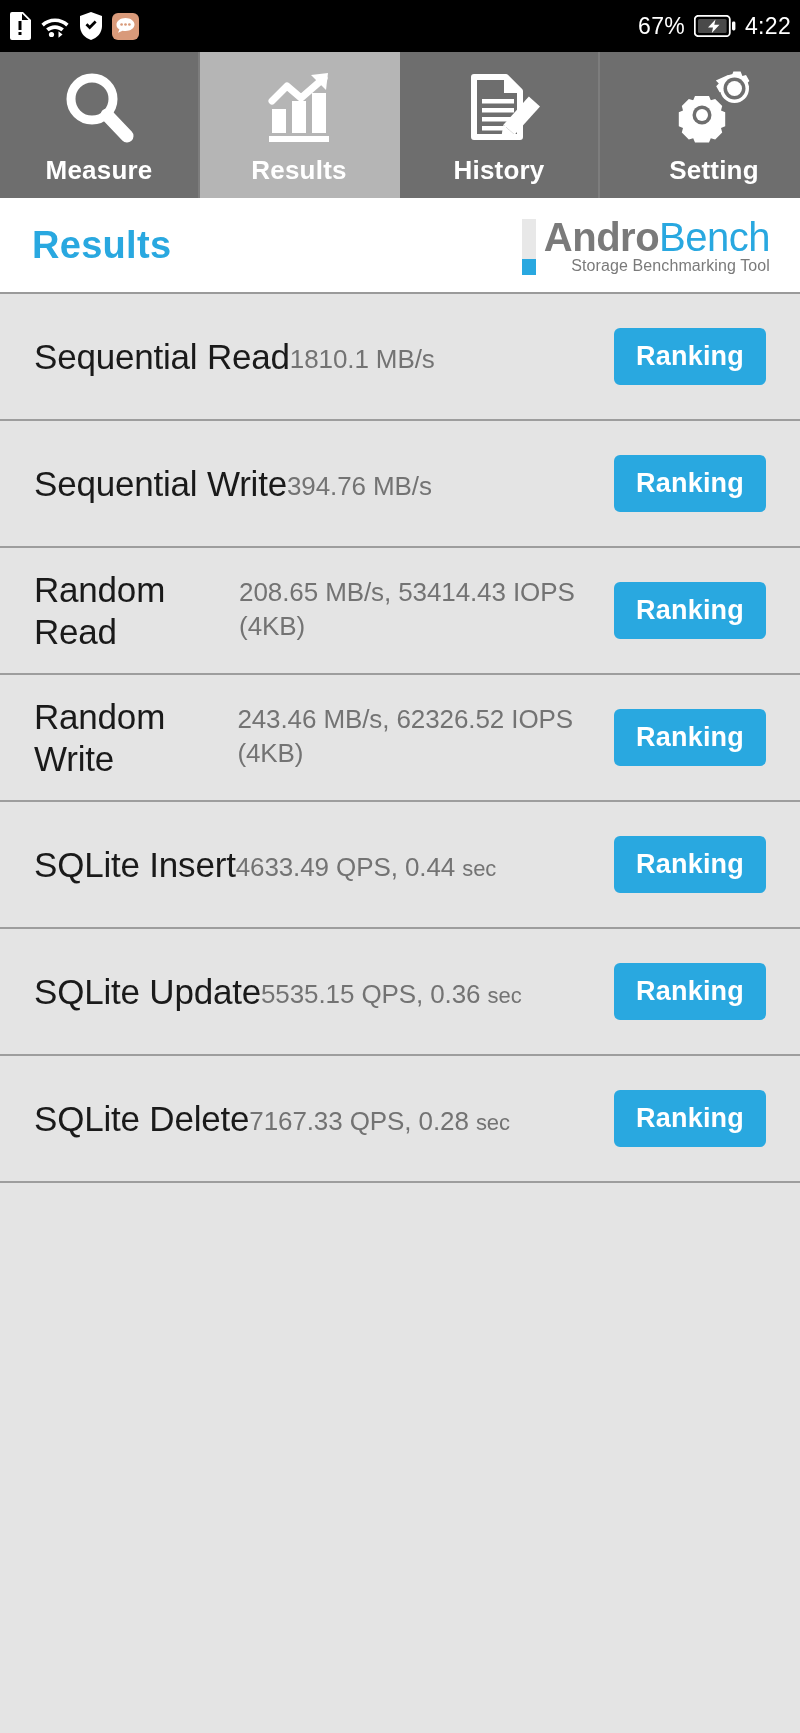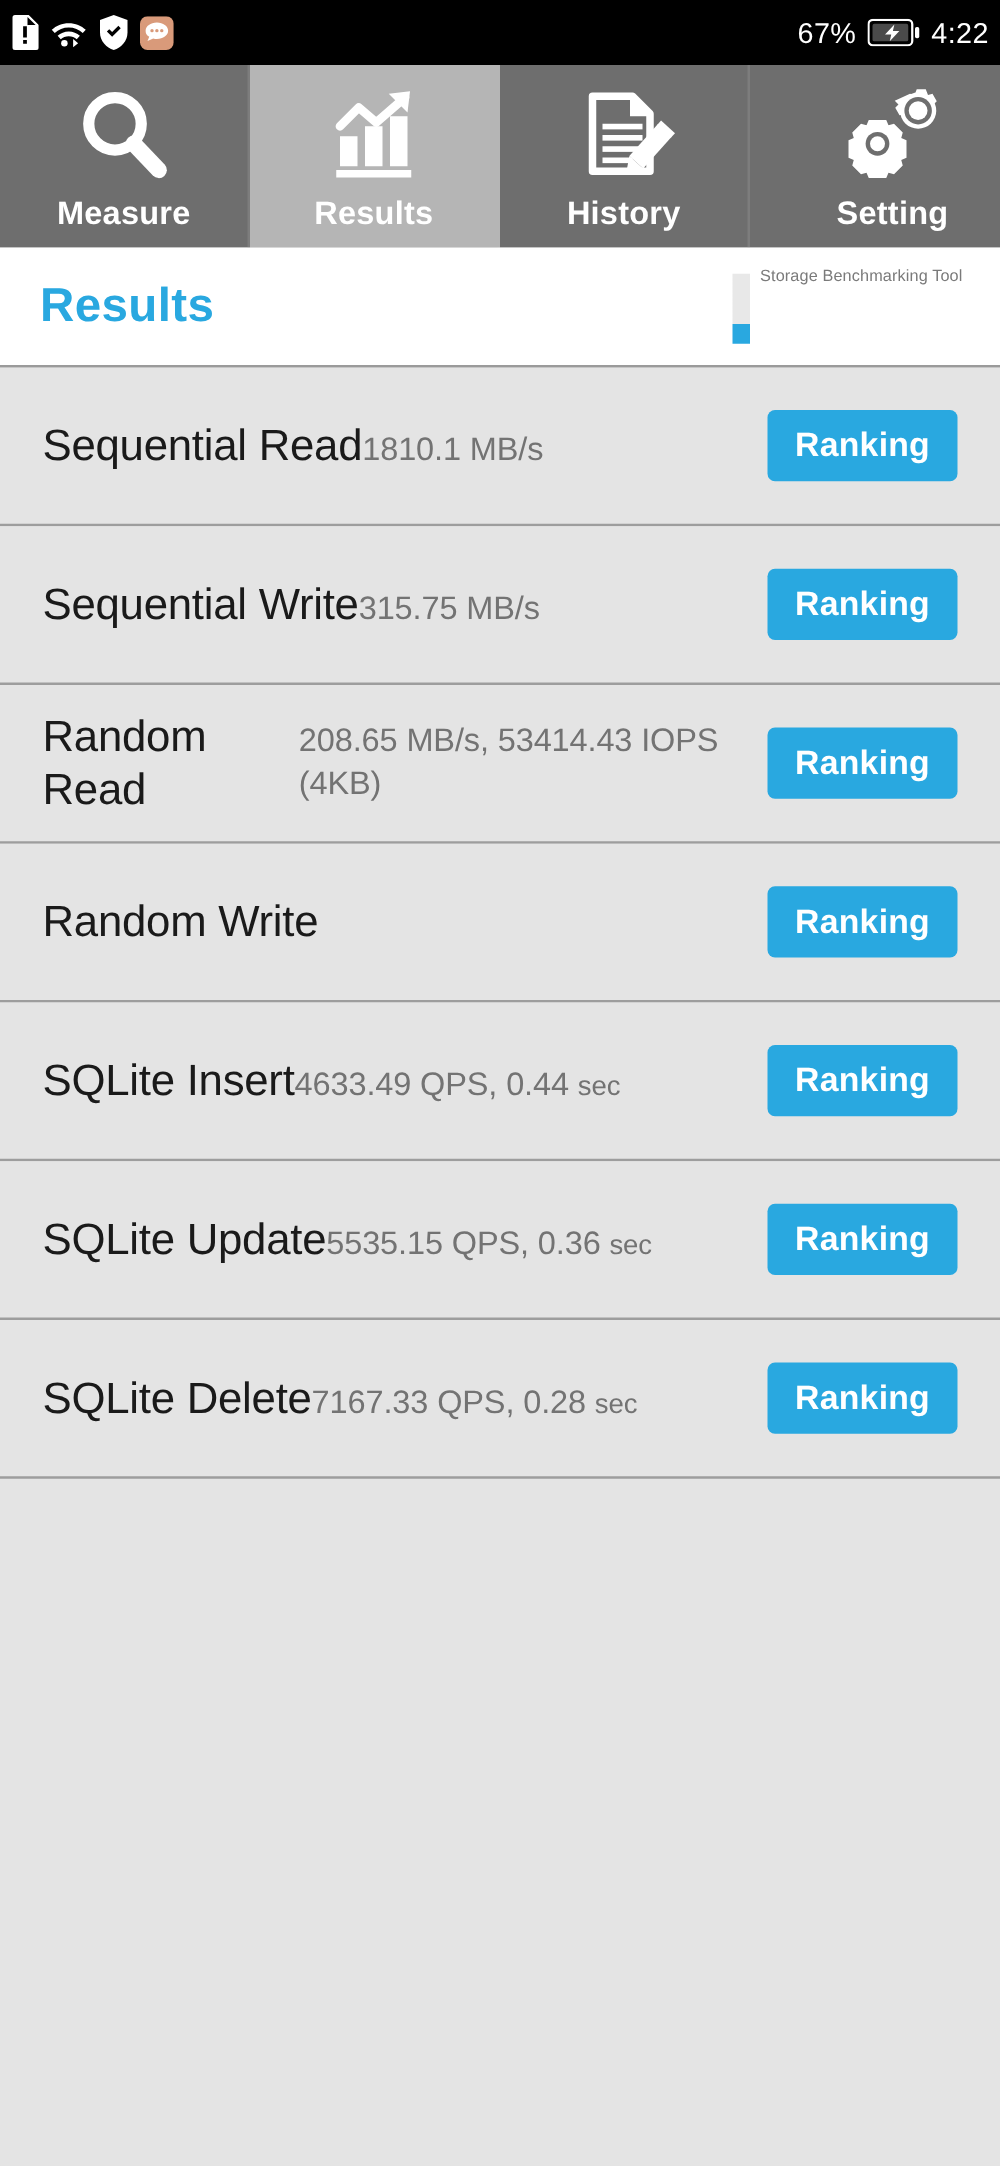--- a/index.html
+++ b/index.html
@@ -52,21 +52,21 @@
   }
   .brand{ display:flex; align-items:flex-start; }
   .brand-bar{
     width:14px; height:56px; margin-right:8px; margin-top:4px;
     background:linear-gradient(to bottom,#e8e8e8 0%,#e8e8e8 72%,#29a8e0 72%,#29a8e0 100%);
   }
   .brand-text-wrap{ display:flex; flex-direction:column; align-items:flex-end; }
   .brand-title{ font-size:40px; line-height:44px; letter-spacing:-.5px; }
   .brand-andro{ color:#7a7a7a; font-weight:bold; }
   .brand-bench{ color:#29a8e0; font-weight:400; }
-  .brand-sub{ font-size:13px; color:#7a7a7a; margin-top:-2px; letter-spacing:.1px; }
+  .brand-sub{ font-size:16px; color:#7a7a7a; margin-top:-2px; letter-spacing:.1px; }
 
   
   .list{ background:#e4e4e4; }
   .row{
     height:127px;
     display:flex; align-items:center; justify-content:space-between;
     padding:0 34px;
     border-bottom:2px solid #9d9d9d;
     background:#e4e4e4;
   }
@@ -204,50 +204,54 @@
     </div>
     <div class="tab-label">Setting</div>
   </div>
 </div>
 
 <div class="header">
   <div class="page-title">Results</div>
   <div class="brand">
     <div class="brand-bar"></div>
     <div class="brand-text-wrap">
+      <div class="brand-title">
+        <span class="brand-andro">Andro</span><span class="brand-bench">Bench</span>
+      </div>
       <div class="brand-sub">Storage Benchmarking Tool</div>
     </div>
   </div>
 </div>
 
 <div class="list">
     <div class="row">
       <div class="row-texts">
         <div class="row-title">Sequential Read</div>
         <div class="row-value">1810.1 MB/s</div>
       </div>
       <button class="ranking-btn">Ranking</button>
     </div>
     <div class="row">
       <div class="row-texts">
         <div class="row-title">Sequential Write</div>
-        <div class="row-value">315.75 MB/s</div>
+        <div class="row-value">394.76 MB/s</div>
       </div>
       <button class="ranking-btn">Ranking</button>
     </div>
     <div class="row">
       <div class="row-texts">
         <div class="row-title">Random Read</div>
         <div class="row-value">208.65 MB/s, 53414.43 IOPS (4KB)</div>
       </div>
       <button class="ranking-btn">Ranking</button>
     </div>
     <div class="row">
       <div class="row-texts">
         <div class="row-title">Random Write</div>
+        <div class="row-value">243.46 MB/s, 62326.52 IOPS (4KB)</div>
       </div>
       <button class="ranking-btn">Ranking</button>
     </div>
     <div class="row">
       <div class="row-texts">
         <div class="row-title">SQLite Insert</div>
         <div class="row-value">4633.49 QPS, 0.44 <span class="unit-small">sec</span></div>
       </div>
       <button class="ranking-btn">Ranking</button>
     </div>

